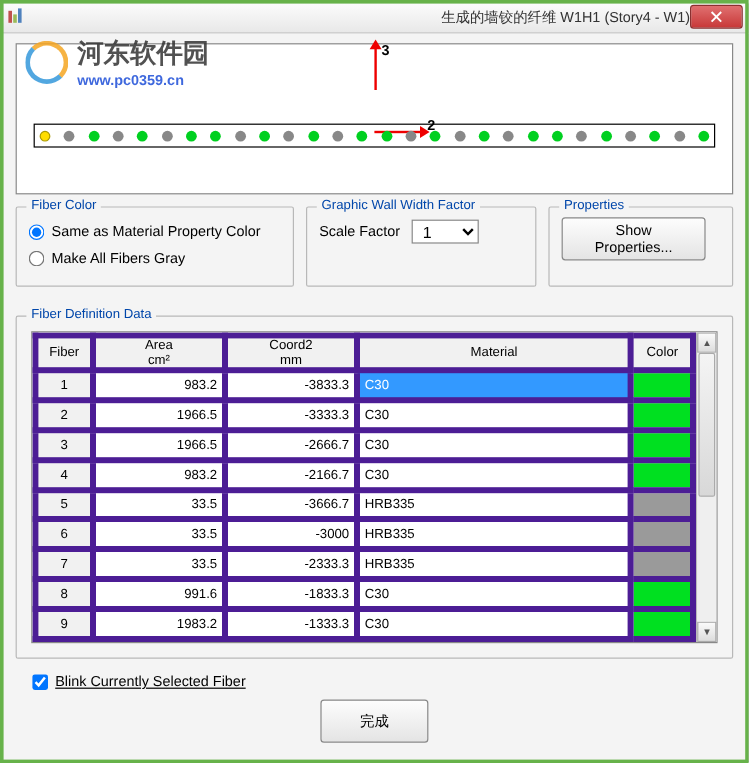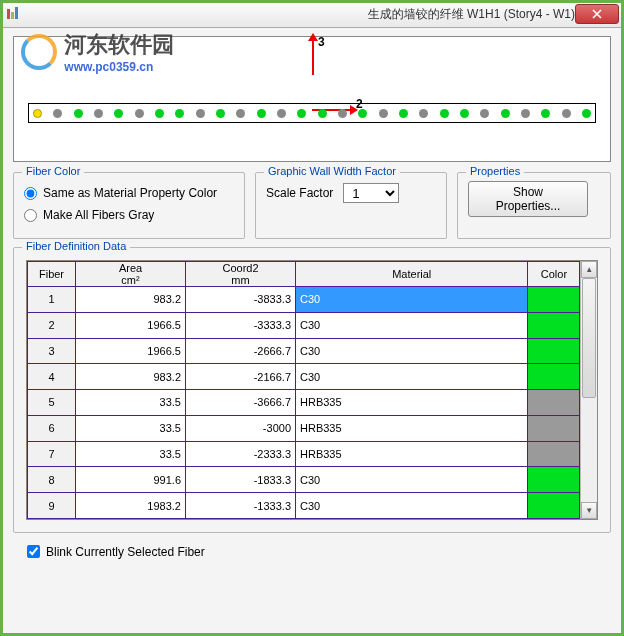--- a/index.html
+++ b/index.html
@@ -21,50 +21,50 @@
 .axis-v::before { content:''; position:absolute; left:-4px; top:-6px; border-left:5px solid transparent; border-right:5px solid transparent; border-bottom:8px solid #e00; }
 .axis-h { position: absolute; height: 2px; width: 40px; background: #e00; left: 0; top: 34px; }
 .axis-h::after { content:''; position:absolute; right:-6px; top:-4px; border-top:5px solid transparent; border-bottom:5px solid transparent; border-left:8px solid #e00; }
 .axis-label-3 { position: absolute; left: 6px; top: -40px; font-weight: bold; }
 .axis-label-2 { position: absolute; left: 44px; top: 22px; font-weight: bold; }
 .fiber-row { position: absolute; left: 14px; right: 14px; top: 66px; height: 20px; border: 1px solid #000; display: flex; align-items: center; justify-content: space-between; padding: 0 4px; }
 .dot { width: 9px; height: 9px; border-radius: 50%; }
 .d-yellow { background: #ffdd00; border:1px solid #aa9900;}
 .d-gray { background: #888; }
 .d-green { background: #00d020; }
-.opts-row { display: flex; gap: 10px; margin-bottom: 8px; }
+.opts-row { display: flex; gap: 10px; margin-bottom: 24px; }
 .group { border: 1px solid #b8b8b8; border-radius: 2px; padding: 10px 10px 8px; position: relative; background: #f4f4f4; }
 .group-title { position: absolute; top: -8px; left: 8px; background: #f4f4f4; padding: 0 4px; color: #0046aa; font-size: 11px; }
 .g-fiber { width: 232px; }
 .g-scale { width: 192px; }
 .g-props { flex: 1; }
 .radio-row { display: flex; align-items: center; margin: 3px 0 8px; }
 .radio-row input { margin-right: 6px; }
 .scale-row { display: flex; align-items: center; gap: 10px; }
 .scale-select { width: 56px; height: 20px; border: 1px solid #888; background: #fff; padding-left: 4px; }
 .btn { height: 36px; padding: 0 12px; background: linear-gradient(#fdfdfd,#e4e4e4); border: 1px solid #888; border-radius: 3px; font-size: 12px; cursor: pointer; display: inline-flex; align-items: center; justify-content: center; }
 .g-props .btn { width: 120px; margin-top: -2px; }
 .g-data { padding: 12px; }
 .table-wrap { border: 1px solid #888; background: #fff; height: 260px; overflow: hidden; position: relative; display:flex; }
 table { border-collapse: collapse; width: 100%; table-layout: fixed; font-size: 11px; }
-th, td { border: 1px solid #4c1d95; height: 23px; padding: 0 4px; background: #fff; }
+th, td { border: 5px solid #4c1d95; height: 23px; padding: 0 4px; background: #fff; }
 th { background: #f1f1f1; font-weight: normal; text-align: center; }
 td.num { text-align: right; }
 td.ctr { text-align: center; background: #f1f1f1; }
 td.mat { text-align: left; }
 tr.sel td.mat { background: #3399ff; color: #fff; }
 td.color-cell { padding: 0; }
 .swatch-g { background: #00e020; width: 100%; height: 100%; }
 .swatch-gray { background: #9a9a9a; width: 100%; height: 100%; }
 .scroll-col { width: 17px; background: #efefef; border-left:1px solid #bbb; display:flex; flex-direction:column; }
 .sc-btn { height:17px; background:linear-gradient(#fafafa,#ddd); border:1px solid #aaa; display:flex; align-items:center; justify-content:center; font-size:8px; color:#555;}
 .sc-track { flex:1; background:#efefef; position:relative;}
 .sc-thumb { position:absolute; left:1px; right:1px; top:0; height:120px; background:linear-gradient(#f4f4f4,#d8d8d8); border:1px solid #aaa; border-radius:2px;}
 .bottom-row { margin-top: 12px; display: flex; align-items: center; }
-.chk-row { display: flex; align-items: flex-start; margin-left: 14px; }
+.chk-row { display: flex; align-items: center; margin-left: 14px; text-decoration: underline; }
 .chk-row input { margin-right: 6px; }
 .center-btn { margin: 8px auto 0; display: block; width: 90px; }
 .outer-border { position: absolute; inset: 0; border: 3px solid #67b24a; pointer-events: none; }
 </style>
 </head>
 <body>
 
 <div class="titlebar">
   <span class="titlebar-icon">
     <svg viewBox="0 0 16 16">
@@ -272,16 +272,17 @@
       </div>
     </div>
   </div>
 
   <div class="bottom-row">
     <label class="chk-row">
       <input type="checkbox" checked="" style="">
       <span>Blink Currently Selected Fiber</span>
     </label>
   </div>
+  <button class="btn center-btn">完成</button>
 
 </div>
 
 <div class="outer-border"></div>
 
 </body></html>

